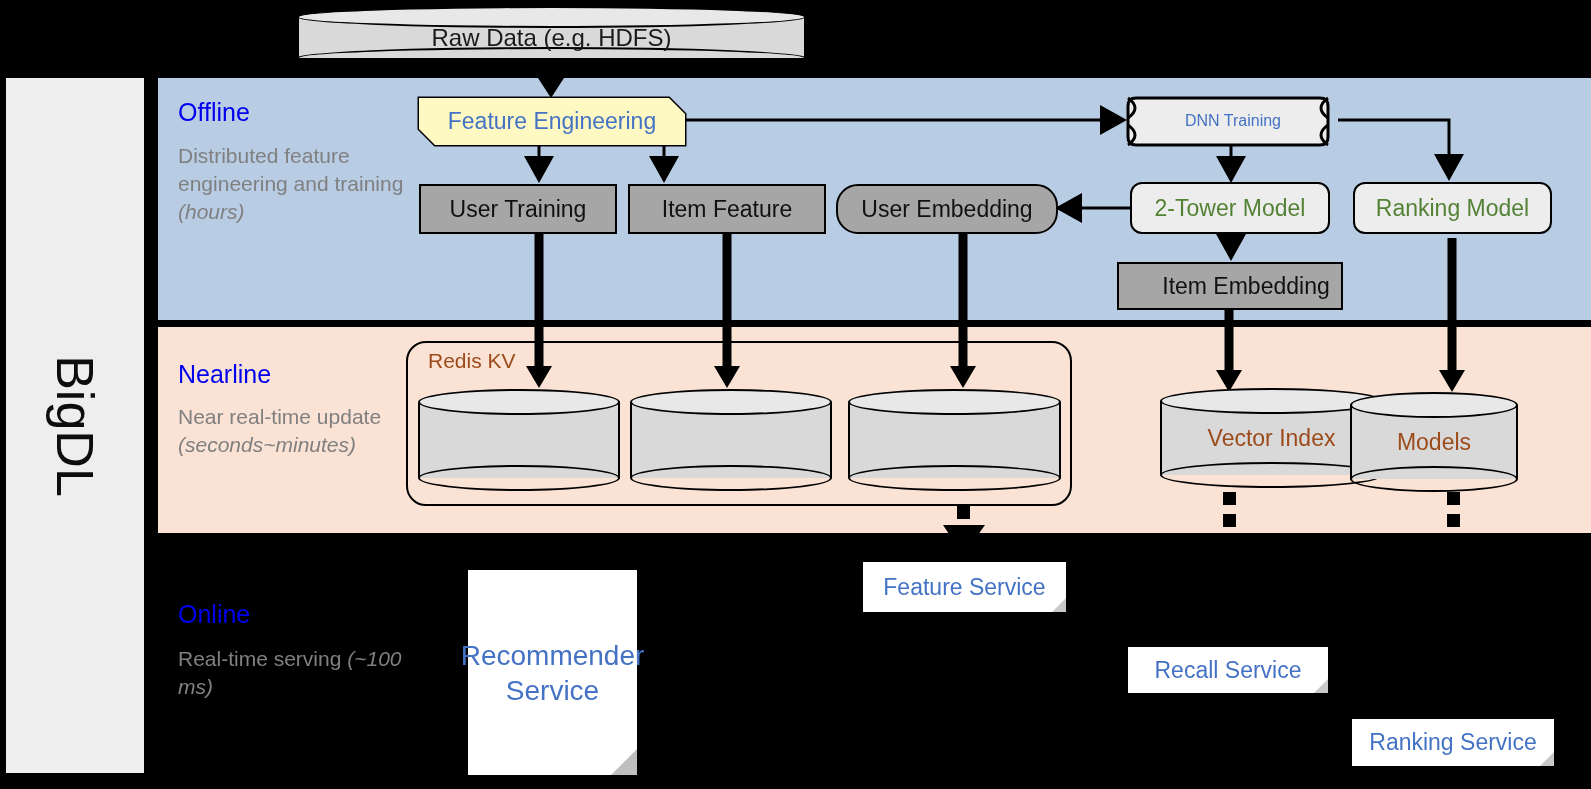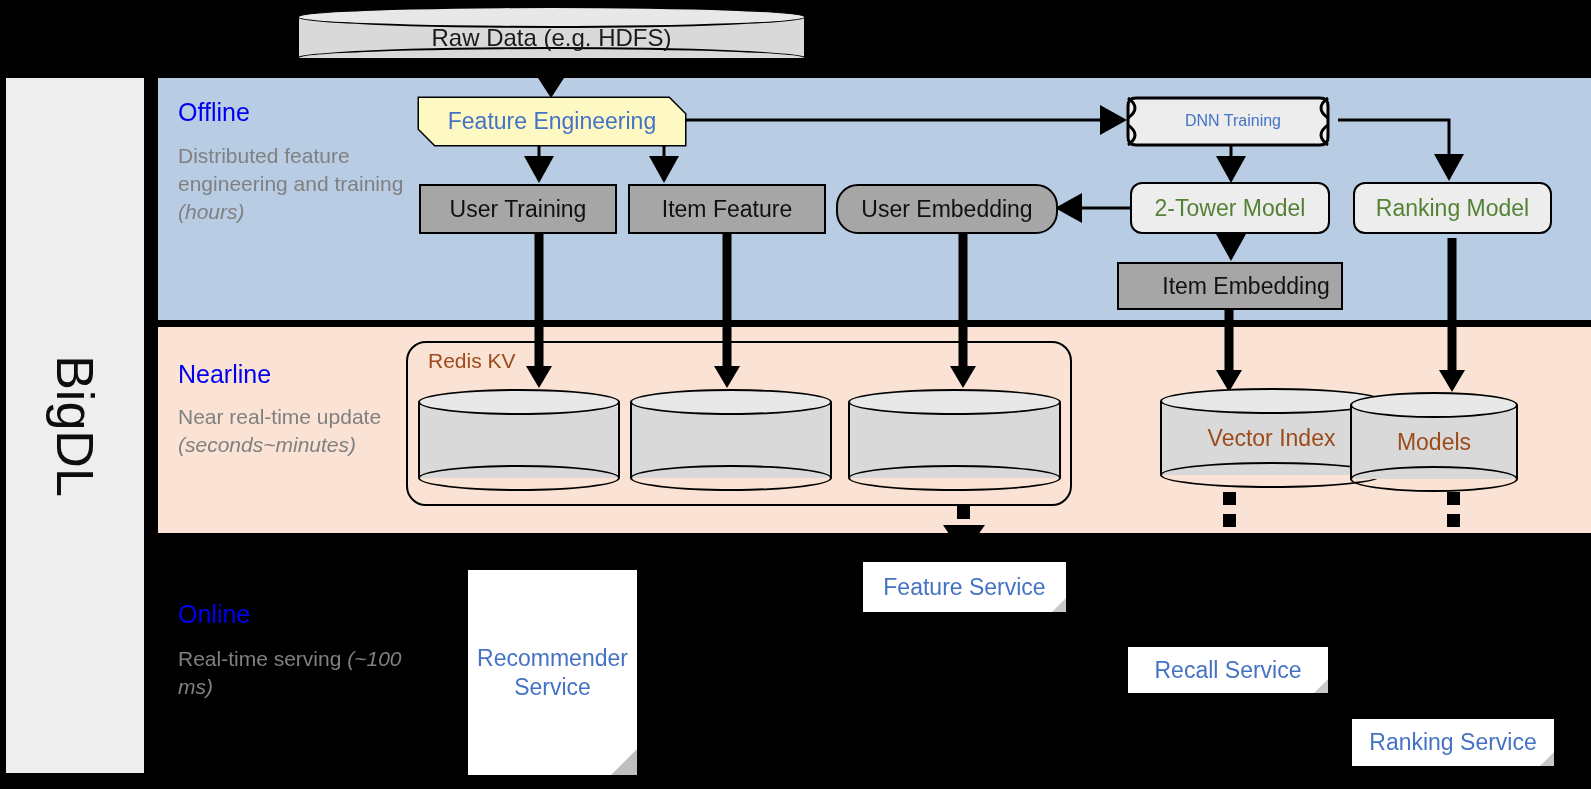--- a/index.html
+++ b/index.html
@@ -114,21 +114,21 @@
   .doc {
     position: absolute; background: #ffffff;
     display: flex; align-items: center; justify-content: center; text-align: center;
     color: #4472c4; line-height: 1.25;
   }
   .doc::after {
     content: ""; position: absolute; right: 0; bottom: 0;
     border-style: solid; border-width: 0 0 14px 14px;
     border-color: transparent transparent #c9c9c9 transparent;
   }
-  #recommender-service { left: 468px; top: 570px; width: 169px; height: 205px; font-size: 23px; }
+  #recommender-service { left: 468px; top: 570px; width: 169px; height: 205px; font-size: 28px; }
   #recommender-service::after { border-width: 0 0 26px 26px; border-color: transparent transparent #bfbfbf transparent; }
   #feature-service { left: 863px; top: 562px; width: 203px; height: 50px; font-size: 23px; }
   #recall-service  { left: 1128px; top: 647px; width: 200px; height: 46px; font-size: 23px; }
   #ranking-service { left: 1352px; top: 719px; width: 202px; height: 47px; font-size: 23px; }
 </style>
 </head>
 <body>
 
 <div id="root">
 

